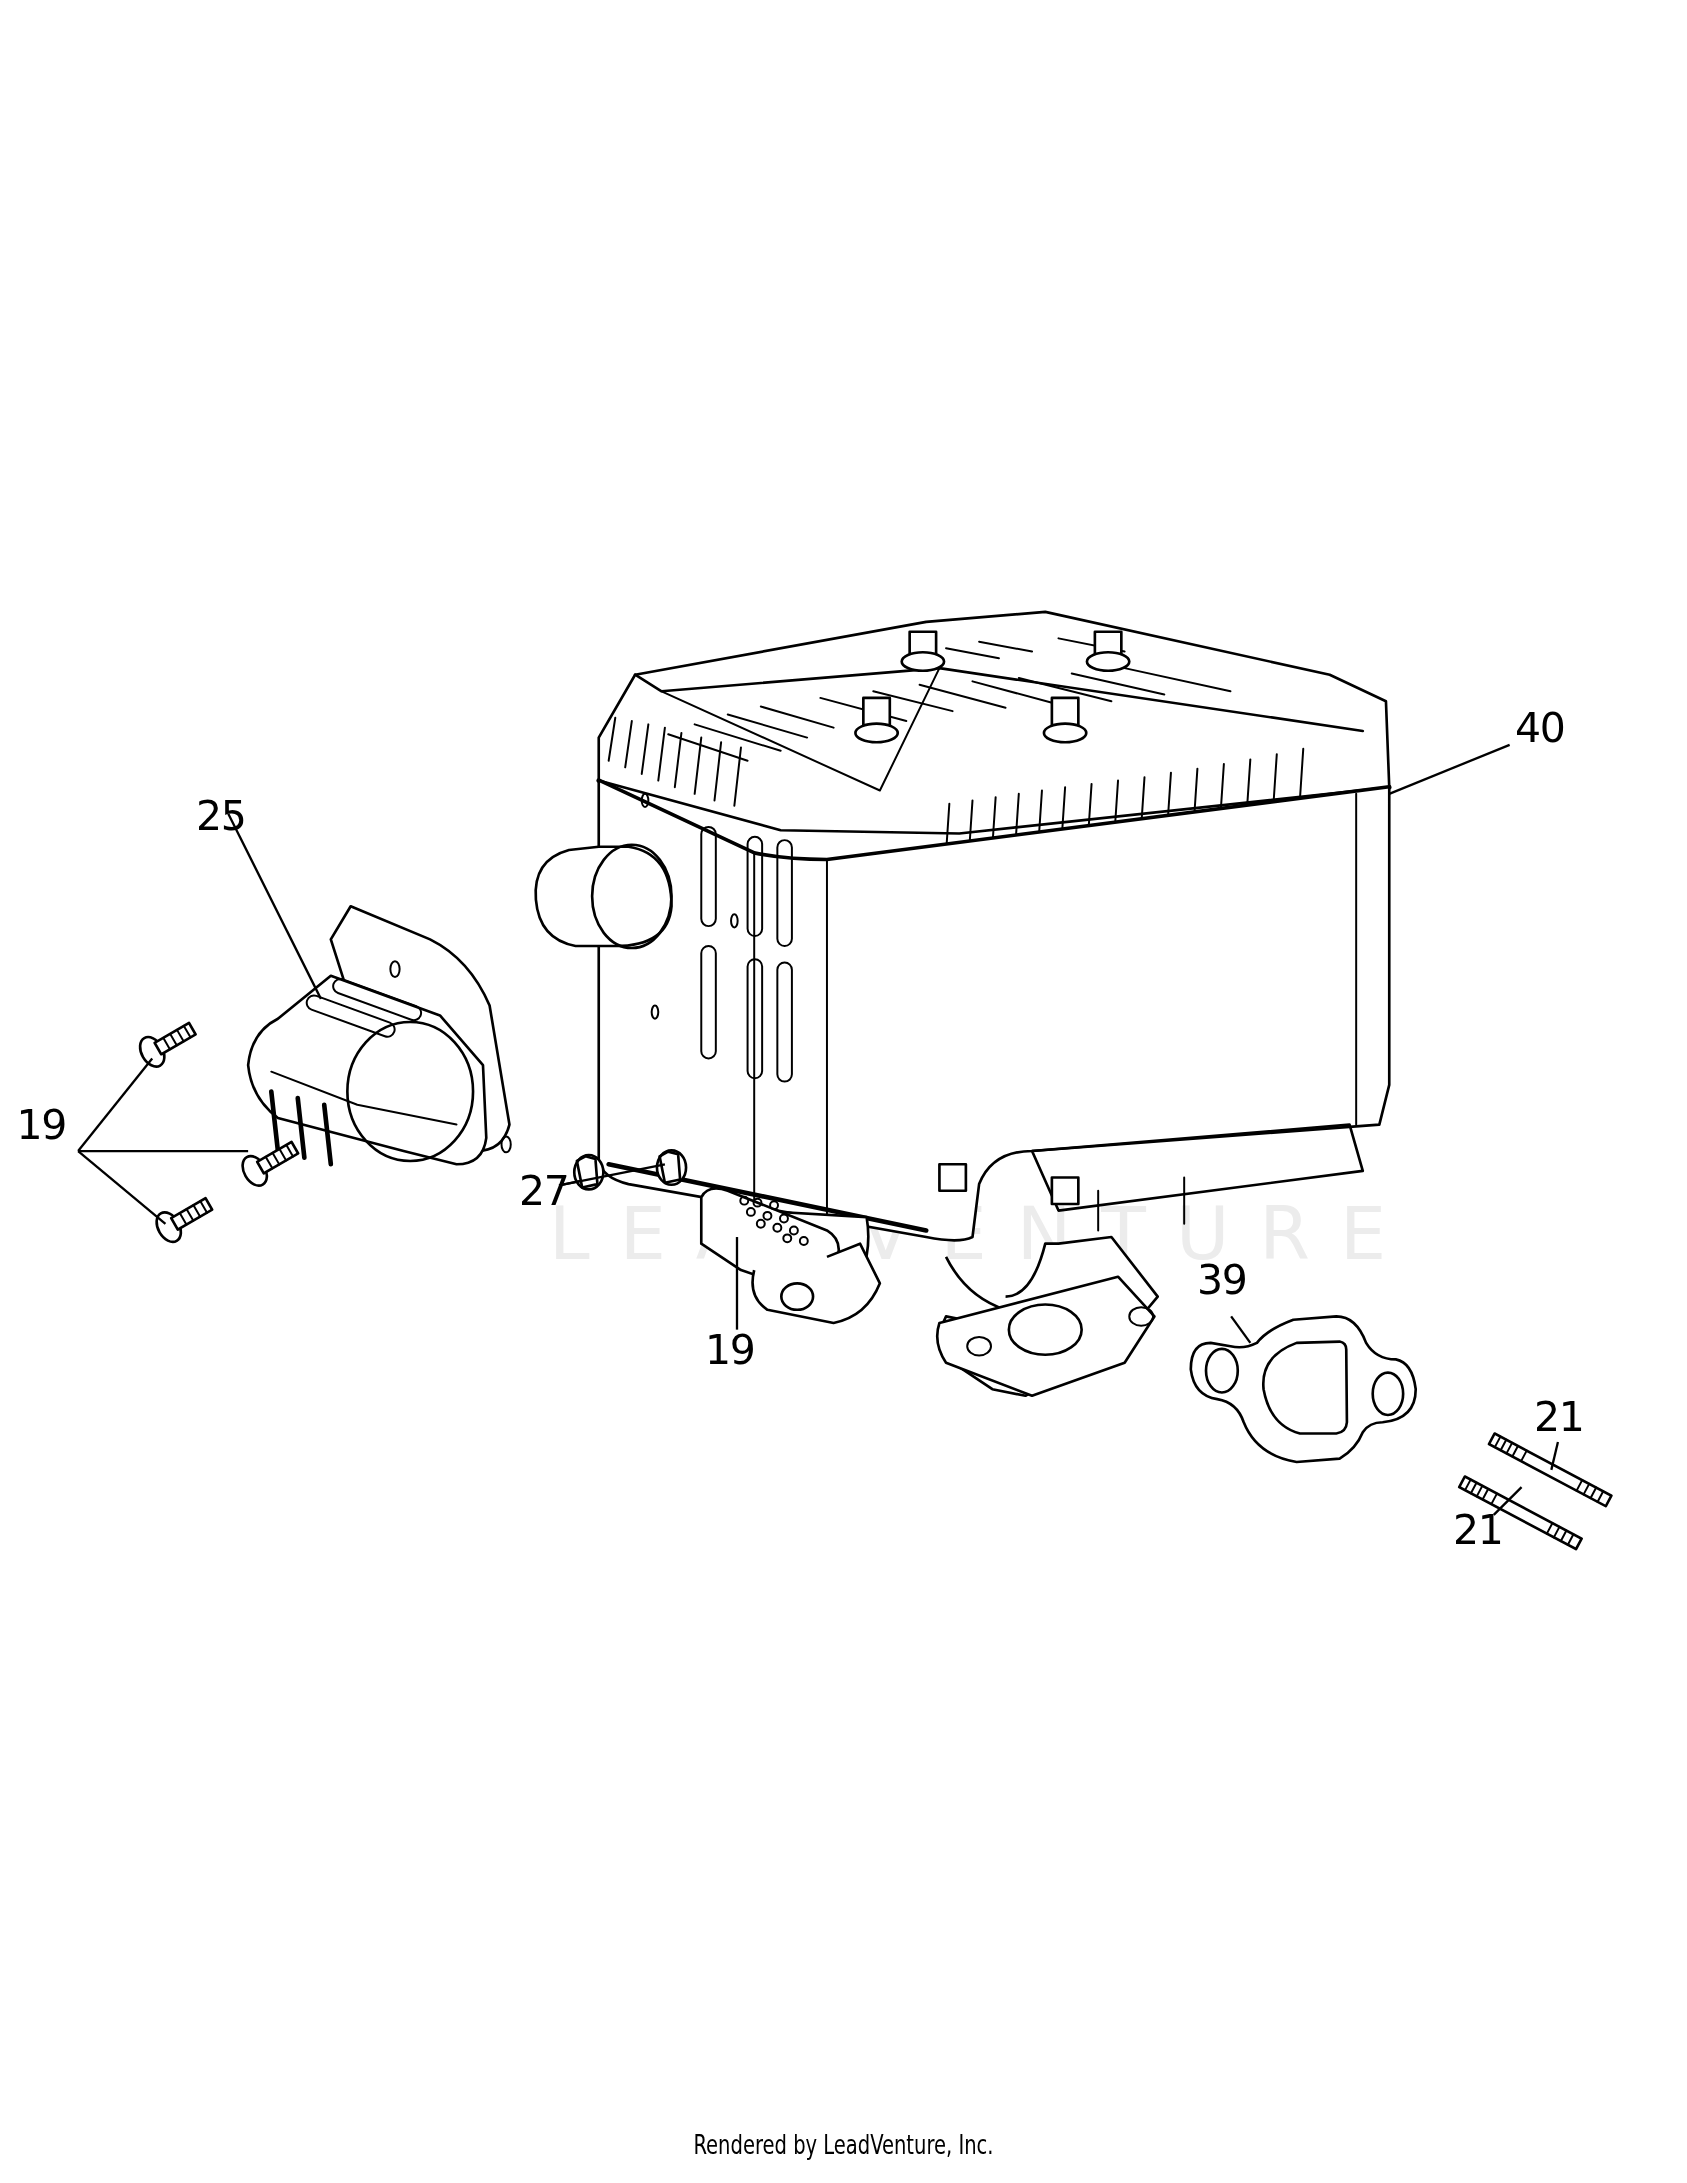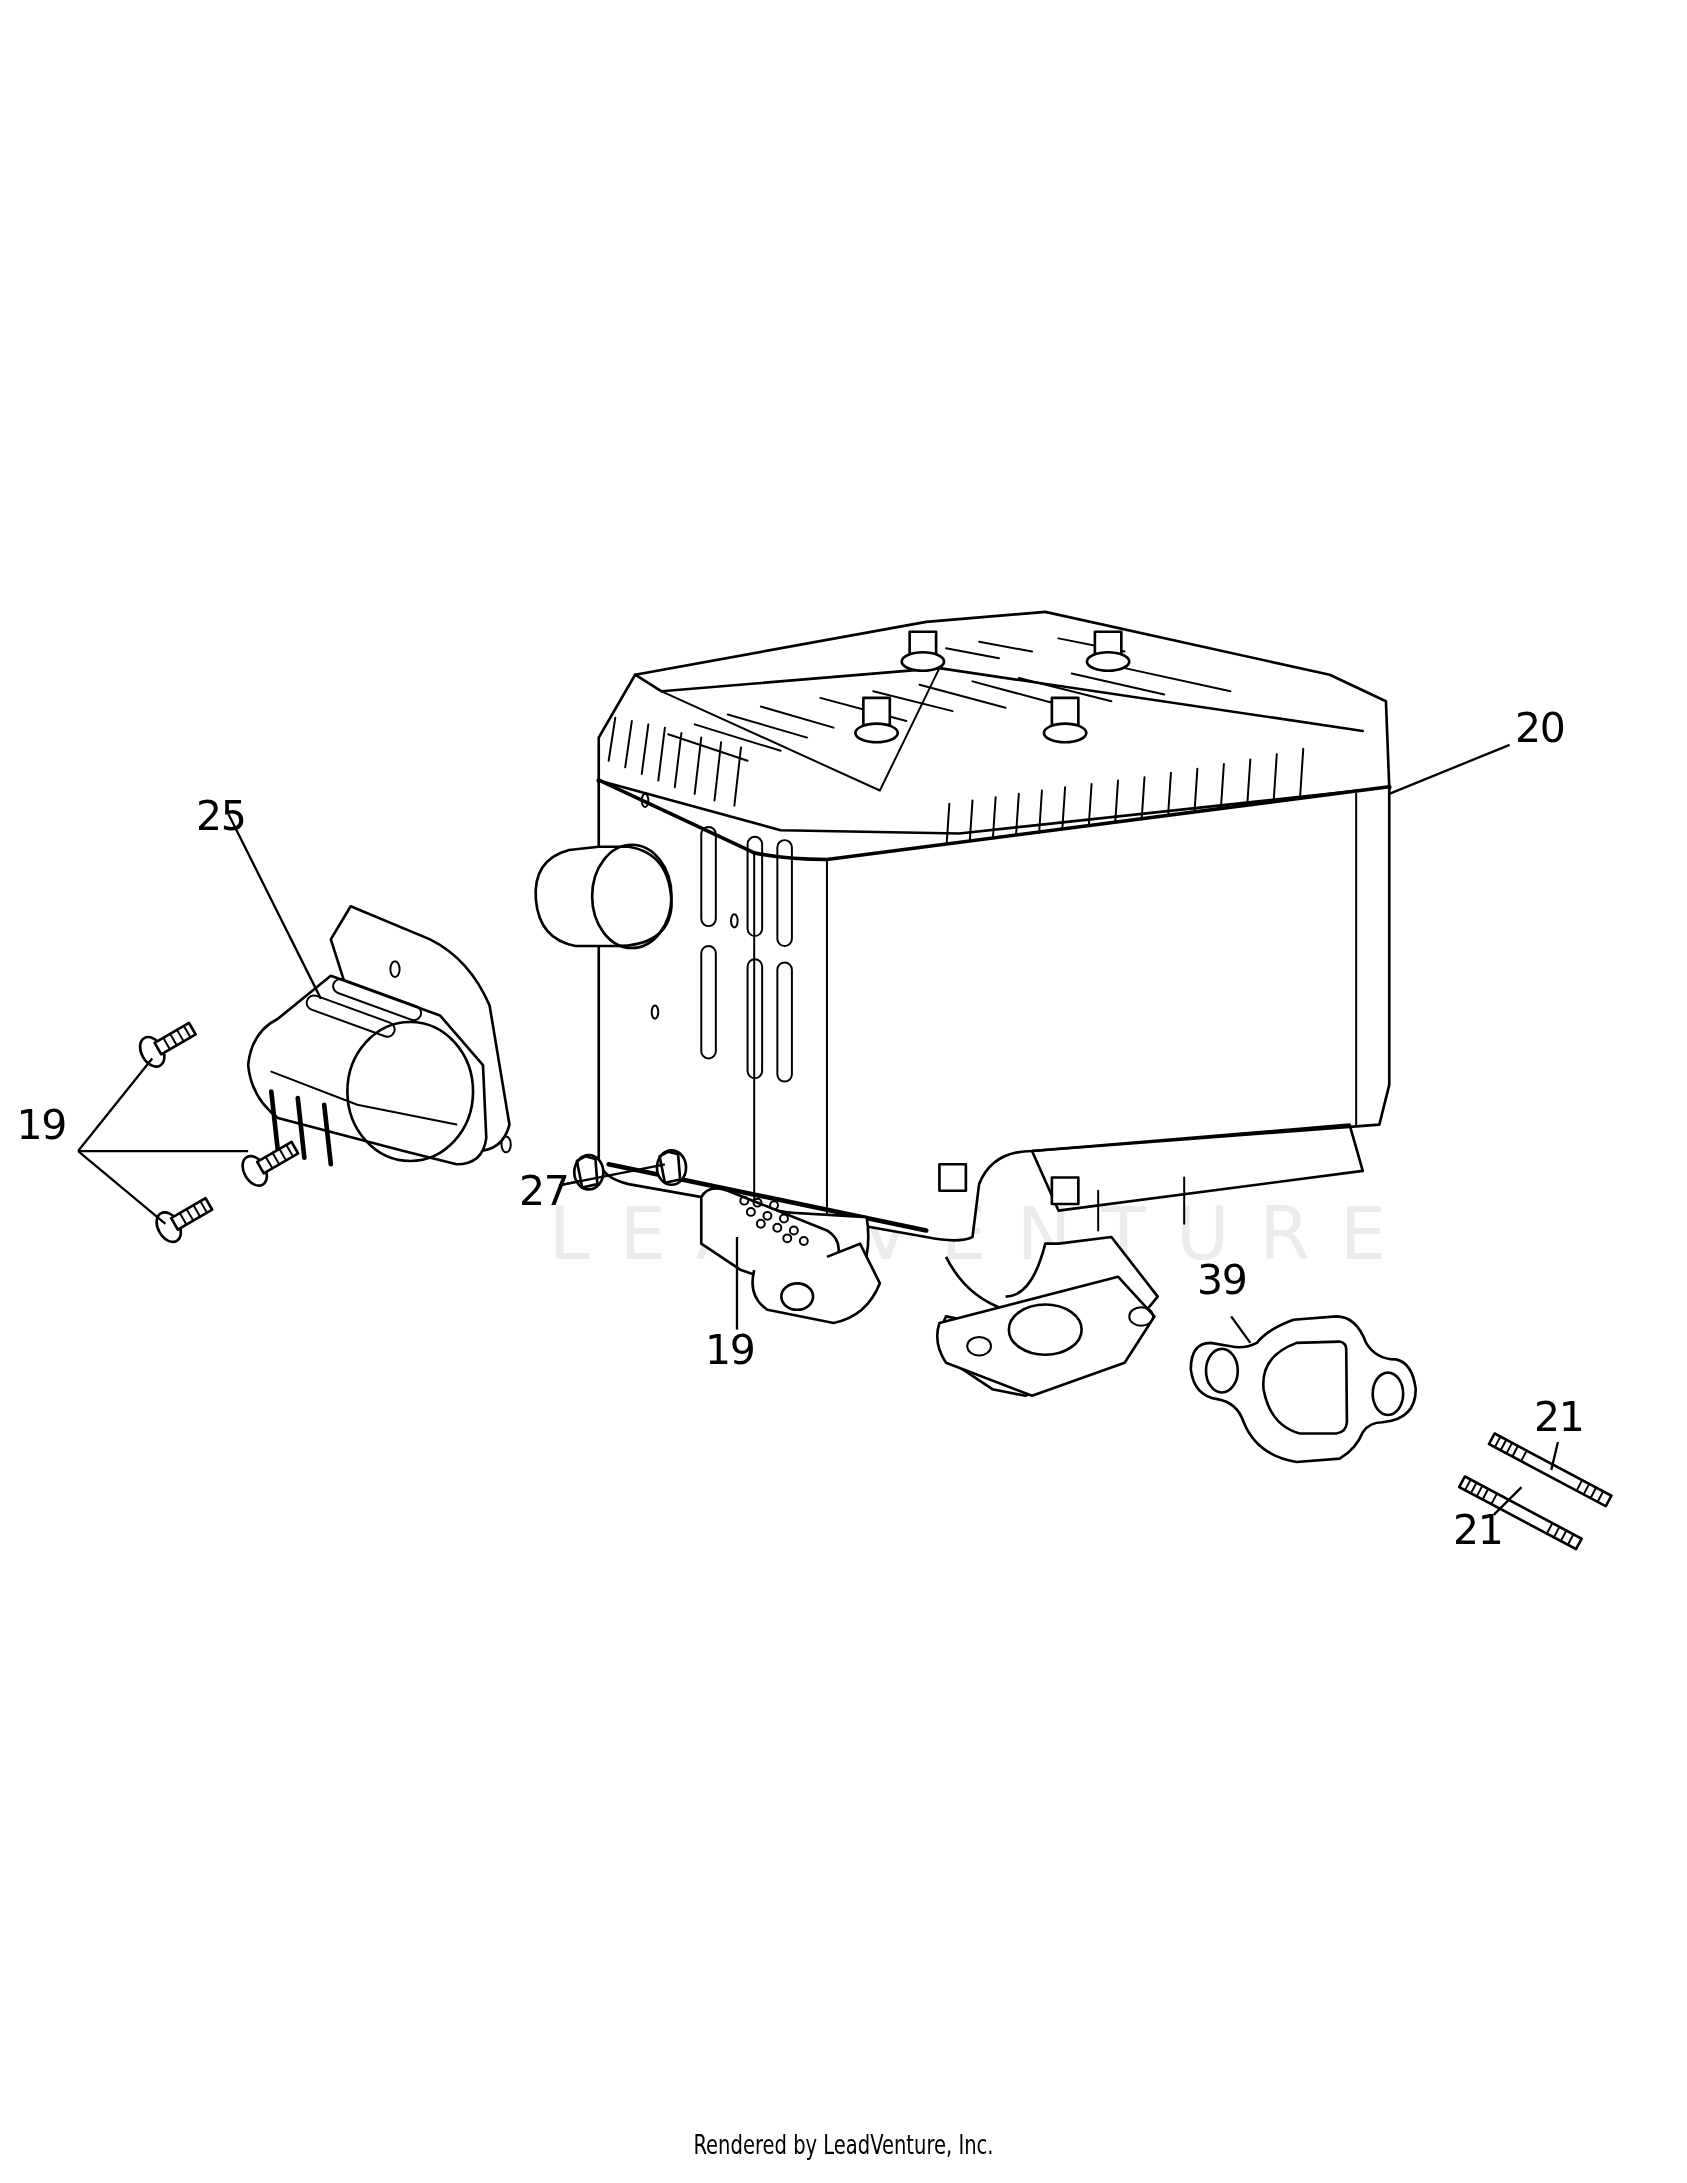--- a/index.html
+++ b/index.html
@@ -212,21 +212,21 @@
       <path class="lead" d="M118 1740 L250 1850"></path>
       <path class="lead" d="M845 1792 L878 1785"></path>
       <path class="lead" d="M845 1792 L1005 1760"></path>
       <path class="lead" d="M1114 2010 L1114 1870"></path>
       <path class="lead" d="M1861 1990 L1890 2030"></path>
       <path class="lead" d="M2355 2180 L2345 2222"></path>
       <path class="lead" d="M2258 2290 L2300 2248"></path>
     </g>
   </svg>
 
-  <div class="callout" style="left:1515px;top:708px">20</div>
+  <div class="callout" style="left:1515px;top:708px">40</div>
   <div class="callout" style="left:196px;top:796px">25</div>
   <div class="callout" style="left:16.5px;top:1105px">19</div>
   <div class="callout" style="left:519px;top:1171px">27</div>
   <div class="callout" style="left:705px;top:1330px">19</div>
   <div class="callout" style="left:1197px;top:1260px">39</div>
   <div class="callout" style="left:1534px;top:1397px">21</div>
   <div class="callout" style="left:1453px;top:1510px">21</div>
 
   <div class="footer">Rendered by LeadVenture, Inc.</div>
 </div>

